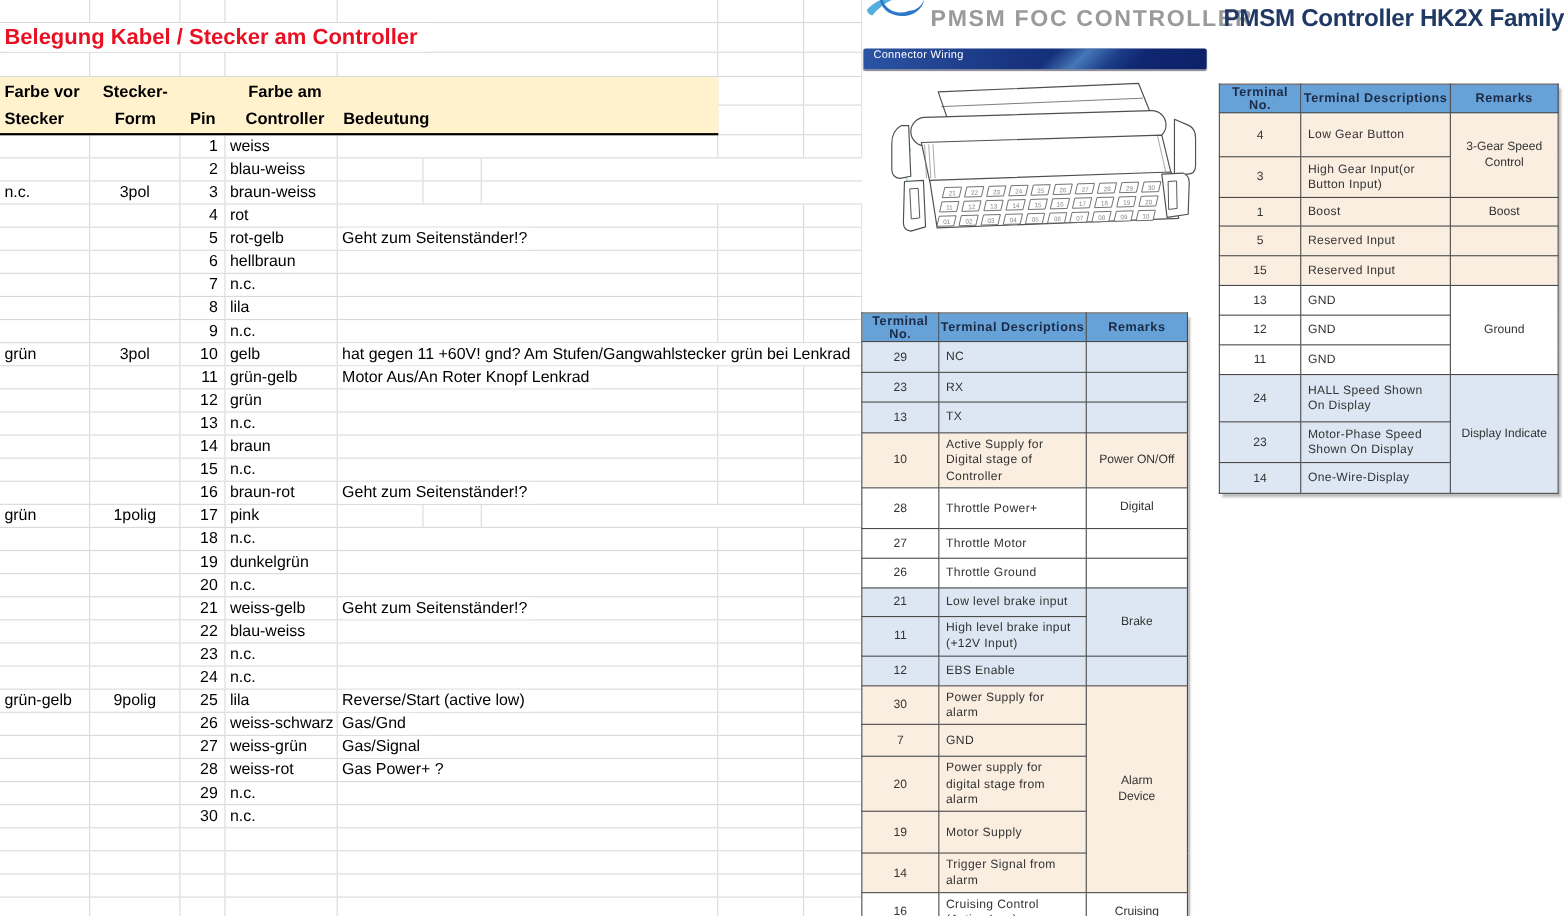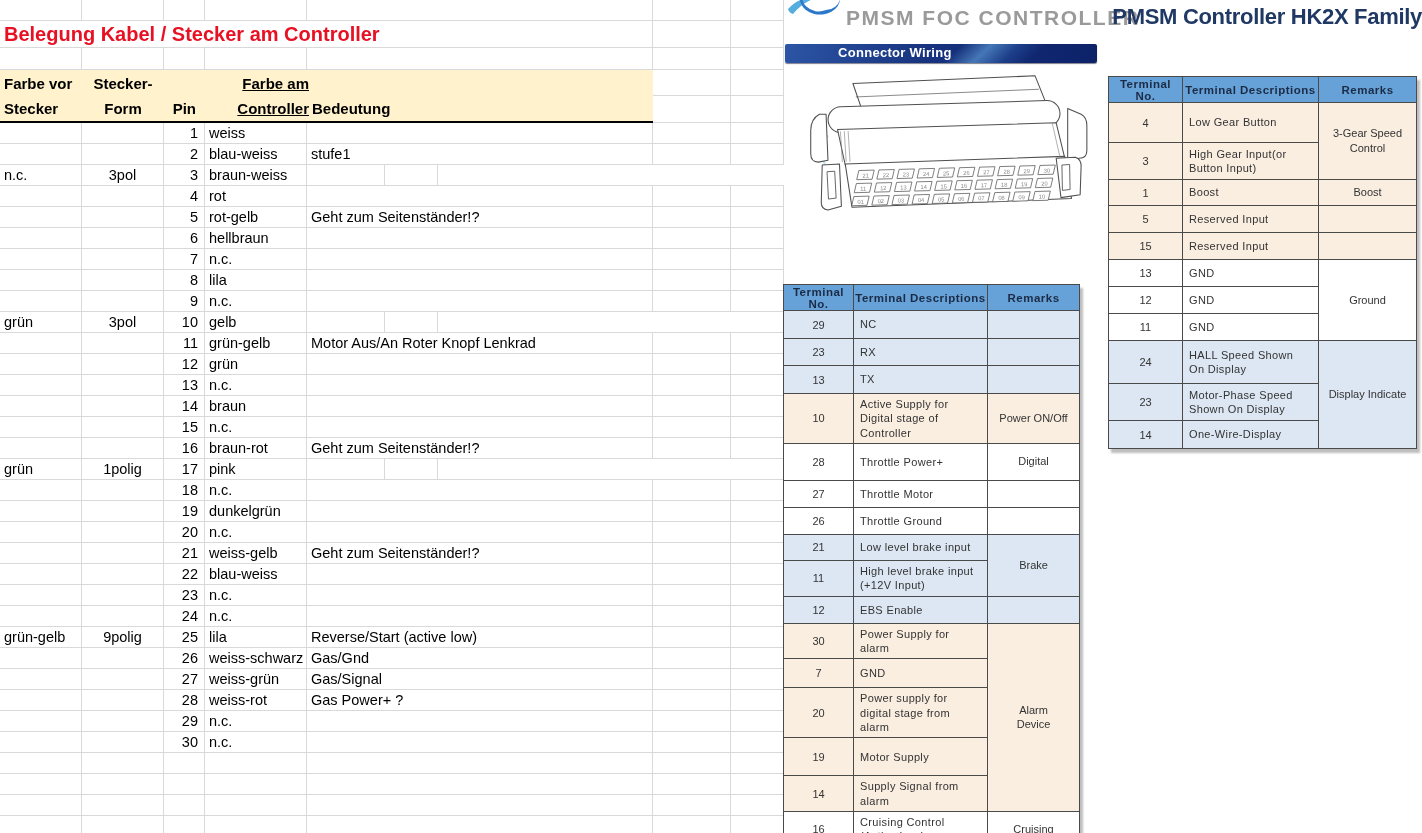--- a/index.html
+++ b/index.html
@@ -24,35 +24,35 @@
   .ov-title{font-size:20px;font-weight:bold;color:var(--red);line-height:26px;background:#fff;padding-right:8px;}
 
   .beige{position:absolute;left:0;top:70px;width:653px;height:53px;background:var(--beige);
          border-bottom:2px solid #000;z-index:3;}
   .hc{position:absolute;top:0;height:51px;display:flex;flex-direction:column;justify-content:flex-end;
       font-weight:bold;font-size:15px;color:#000;}
   .hc div{line-height:25px;height:25px;}
   .hc-a{left:4px;width:78px;text-align:left;}
   .hc-b{left:82px;width:82px;text-align:center;}
   .hc-c{left:156px;width:45px;text-align:right;padding-right:5px;}
-  .hc-d{left:209px;width:100px;text-align:right;text-decoration:underline;}
+  .hc-d{left:209px;width:100px;text-align:center;}
   .hc-e{left:312px;width:220px;text-align:left;}
 
   
   .panel{position:absolute;left:784px;top:0;width:638px;height:585px;background:#fff;}
   .logo{position:absolute;left:2px;top:-7px;width:62px;height:38px;}
   .logo-text{position:absolute;left:62px;top:6px;font-size:21px;letter-spacing:1.5px;color:#9a9a9a;font-weight:bold;}
   .family{position:absolute;right:0;top:4px;font-size:22px;font-weight:bold;color:var(--navy);letter-spacing:-0.3px;text-align:center;}
   .banner{position:absolute;left:1px;top:44px;width:312px;height:19px;border-radius:2px;
           background:linear-gradient(100deg,#2c55a5 0%,#17337f 45%,#0c2168 100%);
           box-shadow:0 1px 1px rgba(0,0,30,.5);overflow:hidden;}
   .banner:before{content:"";position:absolute;left:120px;top:-6px;width:170px;height:30px;
           background:linear-gradient(115deg,transparent 30%,rgba(110,180,235,.55) 46%,rgba(60,120,200,.25) 62%,transparent 75%);
           transform:skewX(-30deg);}
-  .banner span{position:relative;display:block;padding:1px 0 0 9px;color:#fff;font-weight:bold;font-size:13px;letter-spacing:.3px;margin-left:44px;}
+  .banner span{position:relative;display:block;padding:1px 0 0 9px;color:#fff;font-weight:normal;font-size:10px;letter-spacing:.3px;}
   .connector{position:absolute;left:10px;top:72px;width:300px;height:163px;}
 
   .ttable{position:absolute;border-collapse:collapse;background:#fff;table-layout:fixed;
           box-shadow:3px 4px 2px rgba(110,110,110,.45);font-size:11px;color:#333;}
   .ttable th{background:var(--blue);font-size:11.5px;font-weight:bold;color:#1c2b45;
           border:1px solid var(--tborder);height:26px;text-align:center;letter-spacing:.5px;}
   .ttable td{border:1px solid var(--tborder);}
   td.no{text-align:center;font-size:11px;}
   td.desc{padding:3px 6px;letter-spacing:.35px;line-height:1.3;}
   td.remark{text-align:center;padding:2px 4px;white-space:pre-line;line-height:1.35;}
@@ -125,23 +125,20 @@
       </div>
       <div class="srow" style="height: 21px;">
         <div class="scell ca"></div>
         <div class="scell cb"></div>
         <div class="scell cc">
           <span class="ov ov-pin">2</span>
         </div>
         <div class="scell cd">
           <span class="ov">blau-weiss</span>
         </div>
-        <div class="scell ce">
-          <span class="ov ov-e">stufe1</span>
-        </div>
         <div class="scell cf"></div>
         <div class="scell cg"></div>
       </div>
       <div class="srow" style="height: 21px;">
         <div class="scell ca">
           <span class="ov">n.c.</span>
         </div>
         <div class="scell cb">
           <span class="ov ov-center">3pol</span>
         </div>
@@ -239,20 +236,23 @@
           <span class="ov">grün</span>
         </div>
         <div class="scell cb">
           <span class="ov ov-center">3pol</span>
         </div>
         <div class="scell cc">
           <span class="ov ov-pin">10</span>
         </div>
         <div class="scell cd">
           <span class="ov">gelb</span>
+        </div>
+        <div class="scell ce">
+          <span class="ov ov-e">hat gegen 11 +60V! gnd? Am Stufen/Gangwahlstecker grün bei Lenkrad</span>
         </div>
         <div class="scell cf"></div>
         <div class="scell cg"></div>
       </div>
       <div class="srow" style="height: 21px;">
         <div class="scell ca"></div>
         <div class="scell cb"></div>
         <div class="scell cc">
           <span class="ov ov-pin">11</span>
         </div>
@@ -763,21 +763,21 @@
         <tr style="height: 36px;">
           <td class="no bg-c">20</td>
           <td class="desc bg-c">Power supply for digital stage from alarm</td>
         </tr>
         <tr style="height: 38px;">
           <td class="no bg-c">19</td>
           <td class="desc bg-c">Motor Supply</td>
         </tr>
         <tr style="height: 28px;">
           <td class="no bg-c">14</td>
-          <td class="desc bg-c">Supply Signal from alarm</td>
+          <td class="desc bg-c">Trigger Signal from alarm</td>
         </tr>
         <tr style="height: 34px;">
           <td class="no bg-w">16</td>
           <td class="desc bg-w">Cruising Control (Active Low)</td>
           <td class="remark bg-w">Cruising</td>
         </tr>
       </tbody>
   </table>
 
   <table class="ttable" style="left:324px;top:76px">

